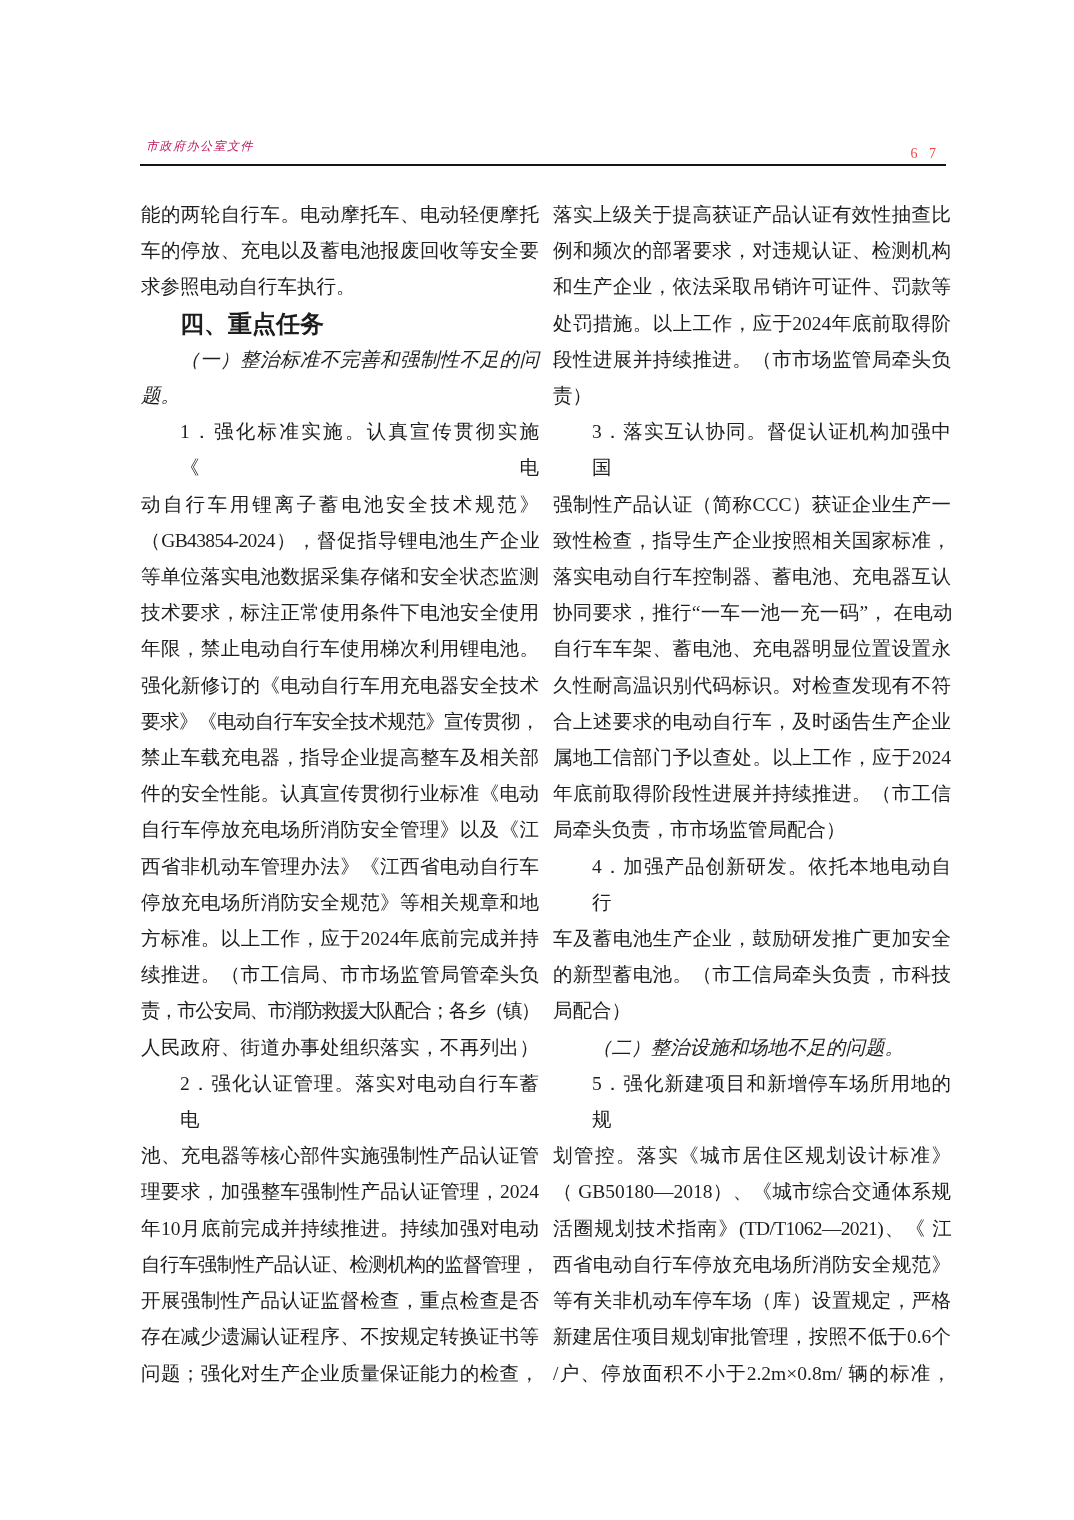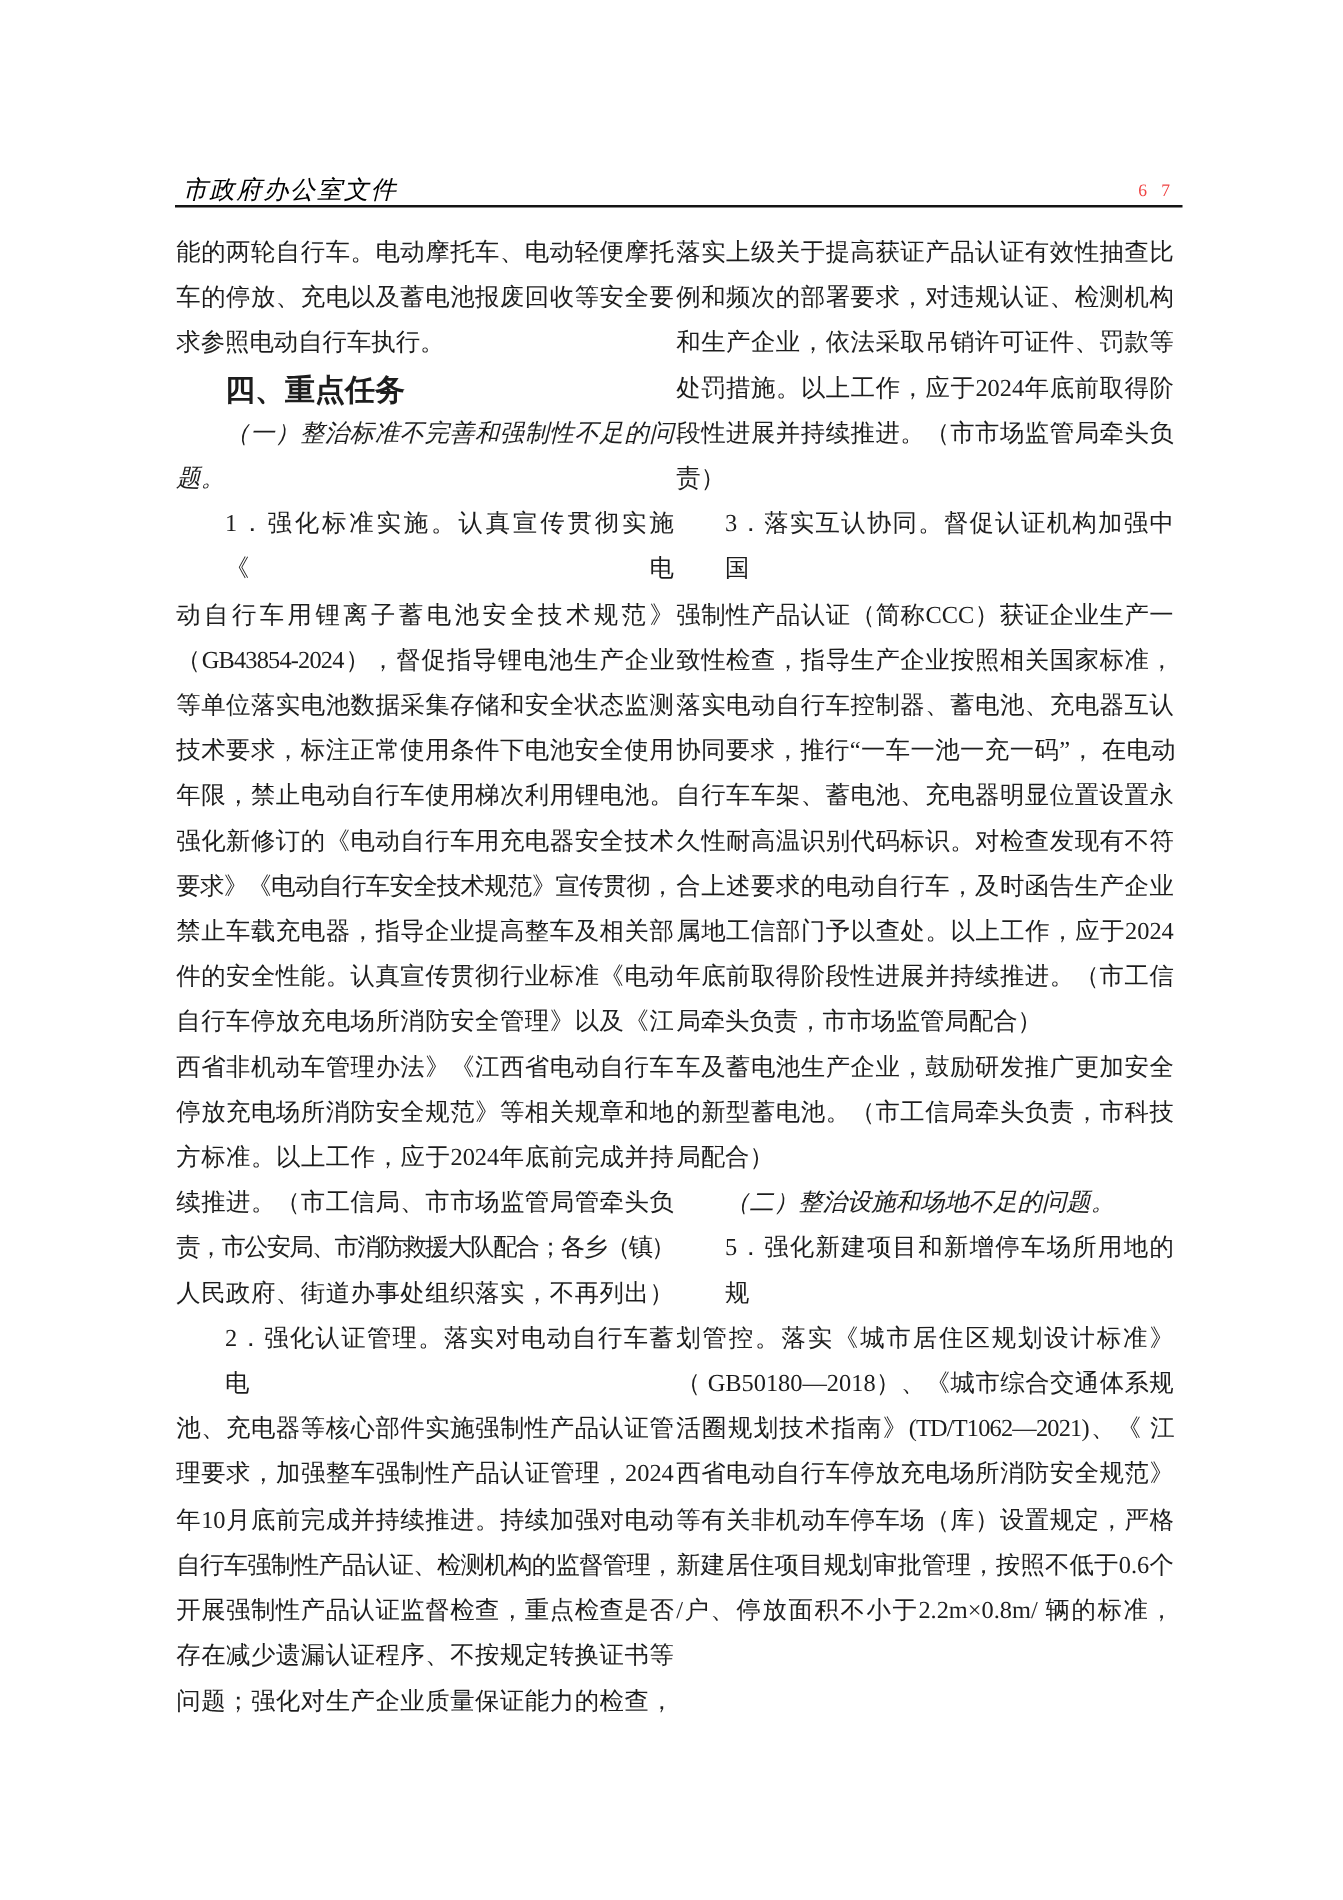--- a/index.html
+++ b/index.html
@@ -9,40 +9,41 @@
     font-family: "Liberation Serif", "DejaVu Serif", serif;
     color: #1d1d1d;
     position: relative;
     overflow: hidden;
   }
   .page { position: absolute; inset: 0; }
 
   
   .header-doc-type {
     position: absolute; left: 146px; top: 138px;
-    font-size: 20px; font-style: italic;
-    letter-spacing: 1.5px; color: #000000;
+    font-size: 12px; font-style: italic;
+    letter-spacing: 1.5px; color: #be185d;
     white-space: nowrap;
   }
   .page-number {
     position: absolute; right: 134px; top: 146px;
     font-size: 14px; letter-spacing: 4px; color: #ef4444;
     white-space: nowrap;
   }
   .header-rule {
     position: absolute; left: 140px; top: 164px;
     width: 806px; height: 2px; background: #141414;
   }
 
   
   .columns {
-    position: absolute; left: 141px; top: 185px;
+    position: absolute; left: 141px; top: 197px;
     width: 810px;
     display: flex; gap: 2px;
     align-items: flex-start;
+    justify-content: space-between;
   }
   .col {
     width: 398px;
     font-size: 19.5px;
     line-height: 36.2px;
   }
   .ln {
     text-align: justify;
     min-height: 36.2px;
     white-space: pre-wrap;
@@ -113,20 +114,21 @@
         <div class="ln j">强制性产品认证（简称CCC）获证企业生产一</div>
         <div class="ln j">致性检查，指导生产企业按照相关国家标准，</div>
         <div class="ln j">落实电动自行车控制器、蓄电池、充电器互认</div>
         <div class="ln j t2">协同要求，推行“一车一池一充一码”， 在电动</div>
         <div class="ln j">自行车车架、蓄电池、充电器明显位置设置永</div>
         <div class="ln j">久性耐高温识别代码标识。对检查发现有不符</div>
         <div class="ln j">合上述要求的电动自行车，及时函告生产企业</div>
         <div class="ln j">属地工信部门予以查处。以上工作，应于2024</div>
         <div class="ln j">年底前取得阶段性进展并持续推进。（市工信</div>
         <div class="ln">局牵头负责，市市场监管局配合）</div>
+        <div class="ln j ind">4．加强产品创新研发。依托本地电动自行</div>
         <div class="ln j">车及蓄电池生产企业，鼓励研发推广更加安全</div>
         <div class="ln j">的新型蓄电池。（市工信局牵头负责，市科技</div>
         <div class="ln">局配合）</div>
         <div class="ln ind kai">（二）整治设施和场地不足的问题。</div>
         <div class="ln j ind">5．强化新建项目和新增停车场所用地的规</div>
         <div class="ln j">划管控。落实《城市居住区规划设计标准》</div>
         <div class="ln j">（ GB50180—2018）、《城市综合交通体系规</div>
         <div class="ln j t1">活圈规划技术指南》(TD/T1062—2021)、《 江</div>
         <div class="ln j">西省电动自行车停放充电场所消防安全规范》</div>
         <div class="ln j">等有关非机动车停车场（库）设置规定，严格</div>

